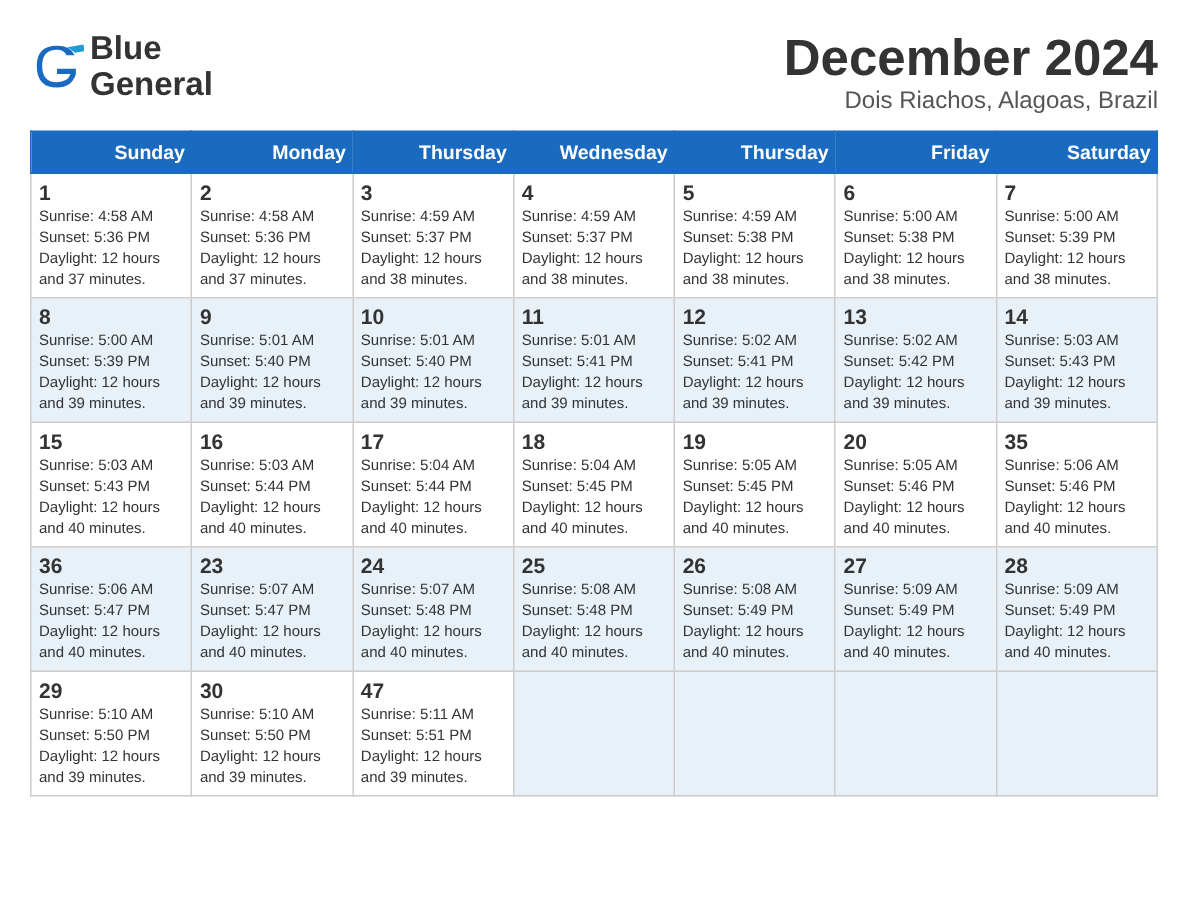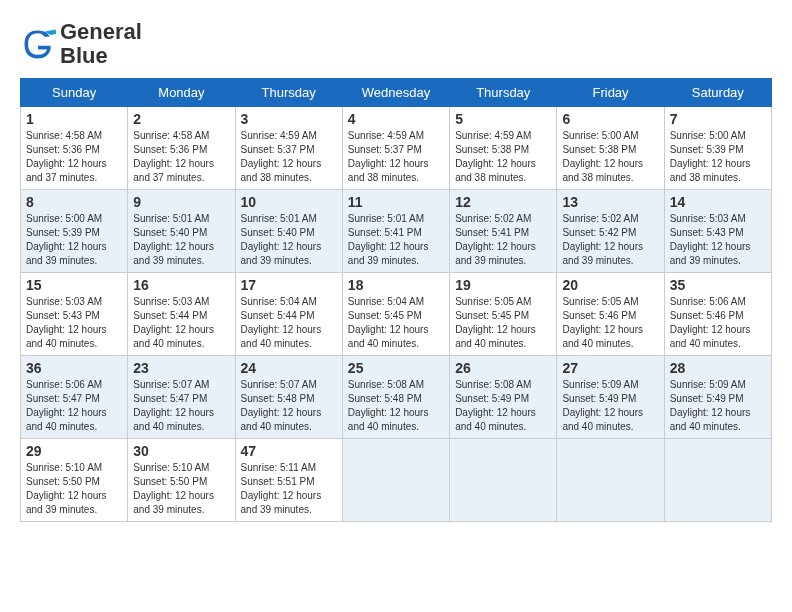--- a/index.html
+++ b/index.html
@@ -48,23 +48,23 @@
       width: 100%;
       border-collapse: collapse;
       font-size: 11px;
     }
     thead tr {
       background-color: #1a6bbf;
       color: #fff;
     }
     thead th {
       padding: 6px 4px;
-      text-align: center;
+      text-align: right;
       font-size: 13px;
-      font-weight: normal;
+      font-weight: bold;
       border: 1px solid #1a6bbf;
     }
     tbody tr {
       border: 1px solid #ccc;
     }
     tbody tr:nth-child(odd) {
       background-color: #fff;
     }
     tbody tr:nth-child(even) {
       background-color: #e8f0f8;
@@ -95,23 +95,27 @@
 </head>
 <body>
 
 <div class="header-area">
   <div class="logo">
     <svg class="logo-icon" viewBox="0 0 40 40">
       <path d="M5 20 Q5 5 20 5 Q30 5 33 12 L27 12 Q25 8 20 8 Q9 8 9 20 Q9 32 20 32 Q28 32 30 26 L20 26 L20 22 L34 22 L34 26 Q31 36 20 36 Q5 36 5 20Z" fill="#1a6bbf"></path>
       <path d="M28 5 L40 5 L40 10 L33 10Z" fill="#1a9cd8" transform="rotate(-10, 34, 7)"></path>
     </svg>
     <div class="logo-text">
+      <span>Blue</span>
       <span>General</span>
-      <span>Blue</span>
     </div>
+  </div>
+  <div class="title-area">
+    <div class="main-title">December 2024</div>
+    <div class="subtitle">Dois Riachos, Alagoas, Brazil</div>
   </div>
 </div>
 
 <table>
   <thead>
     <tr>
       <th>Sunday</th>
       <th>Monday</th>
       <th>Thursday</th>
       <th>Wednesday</th>

